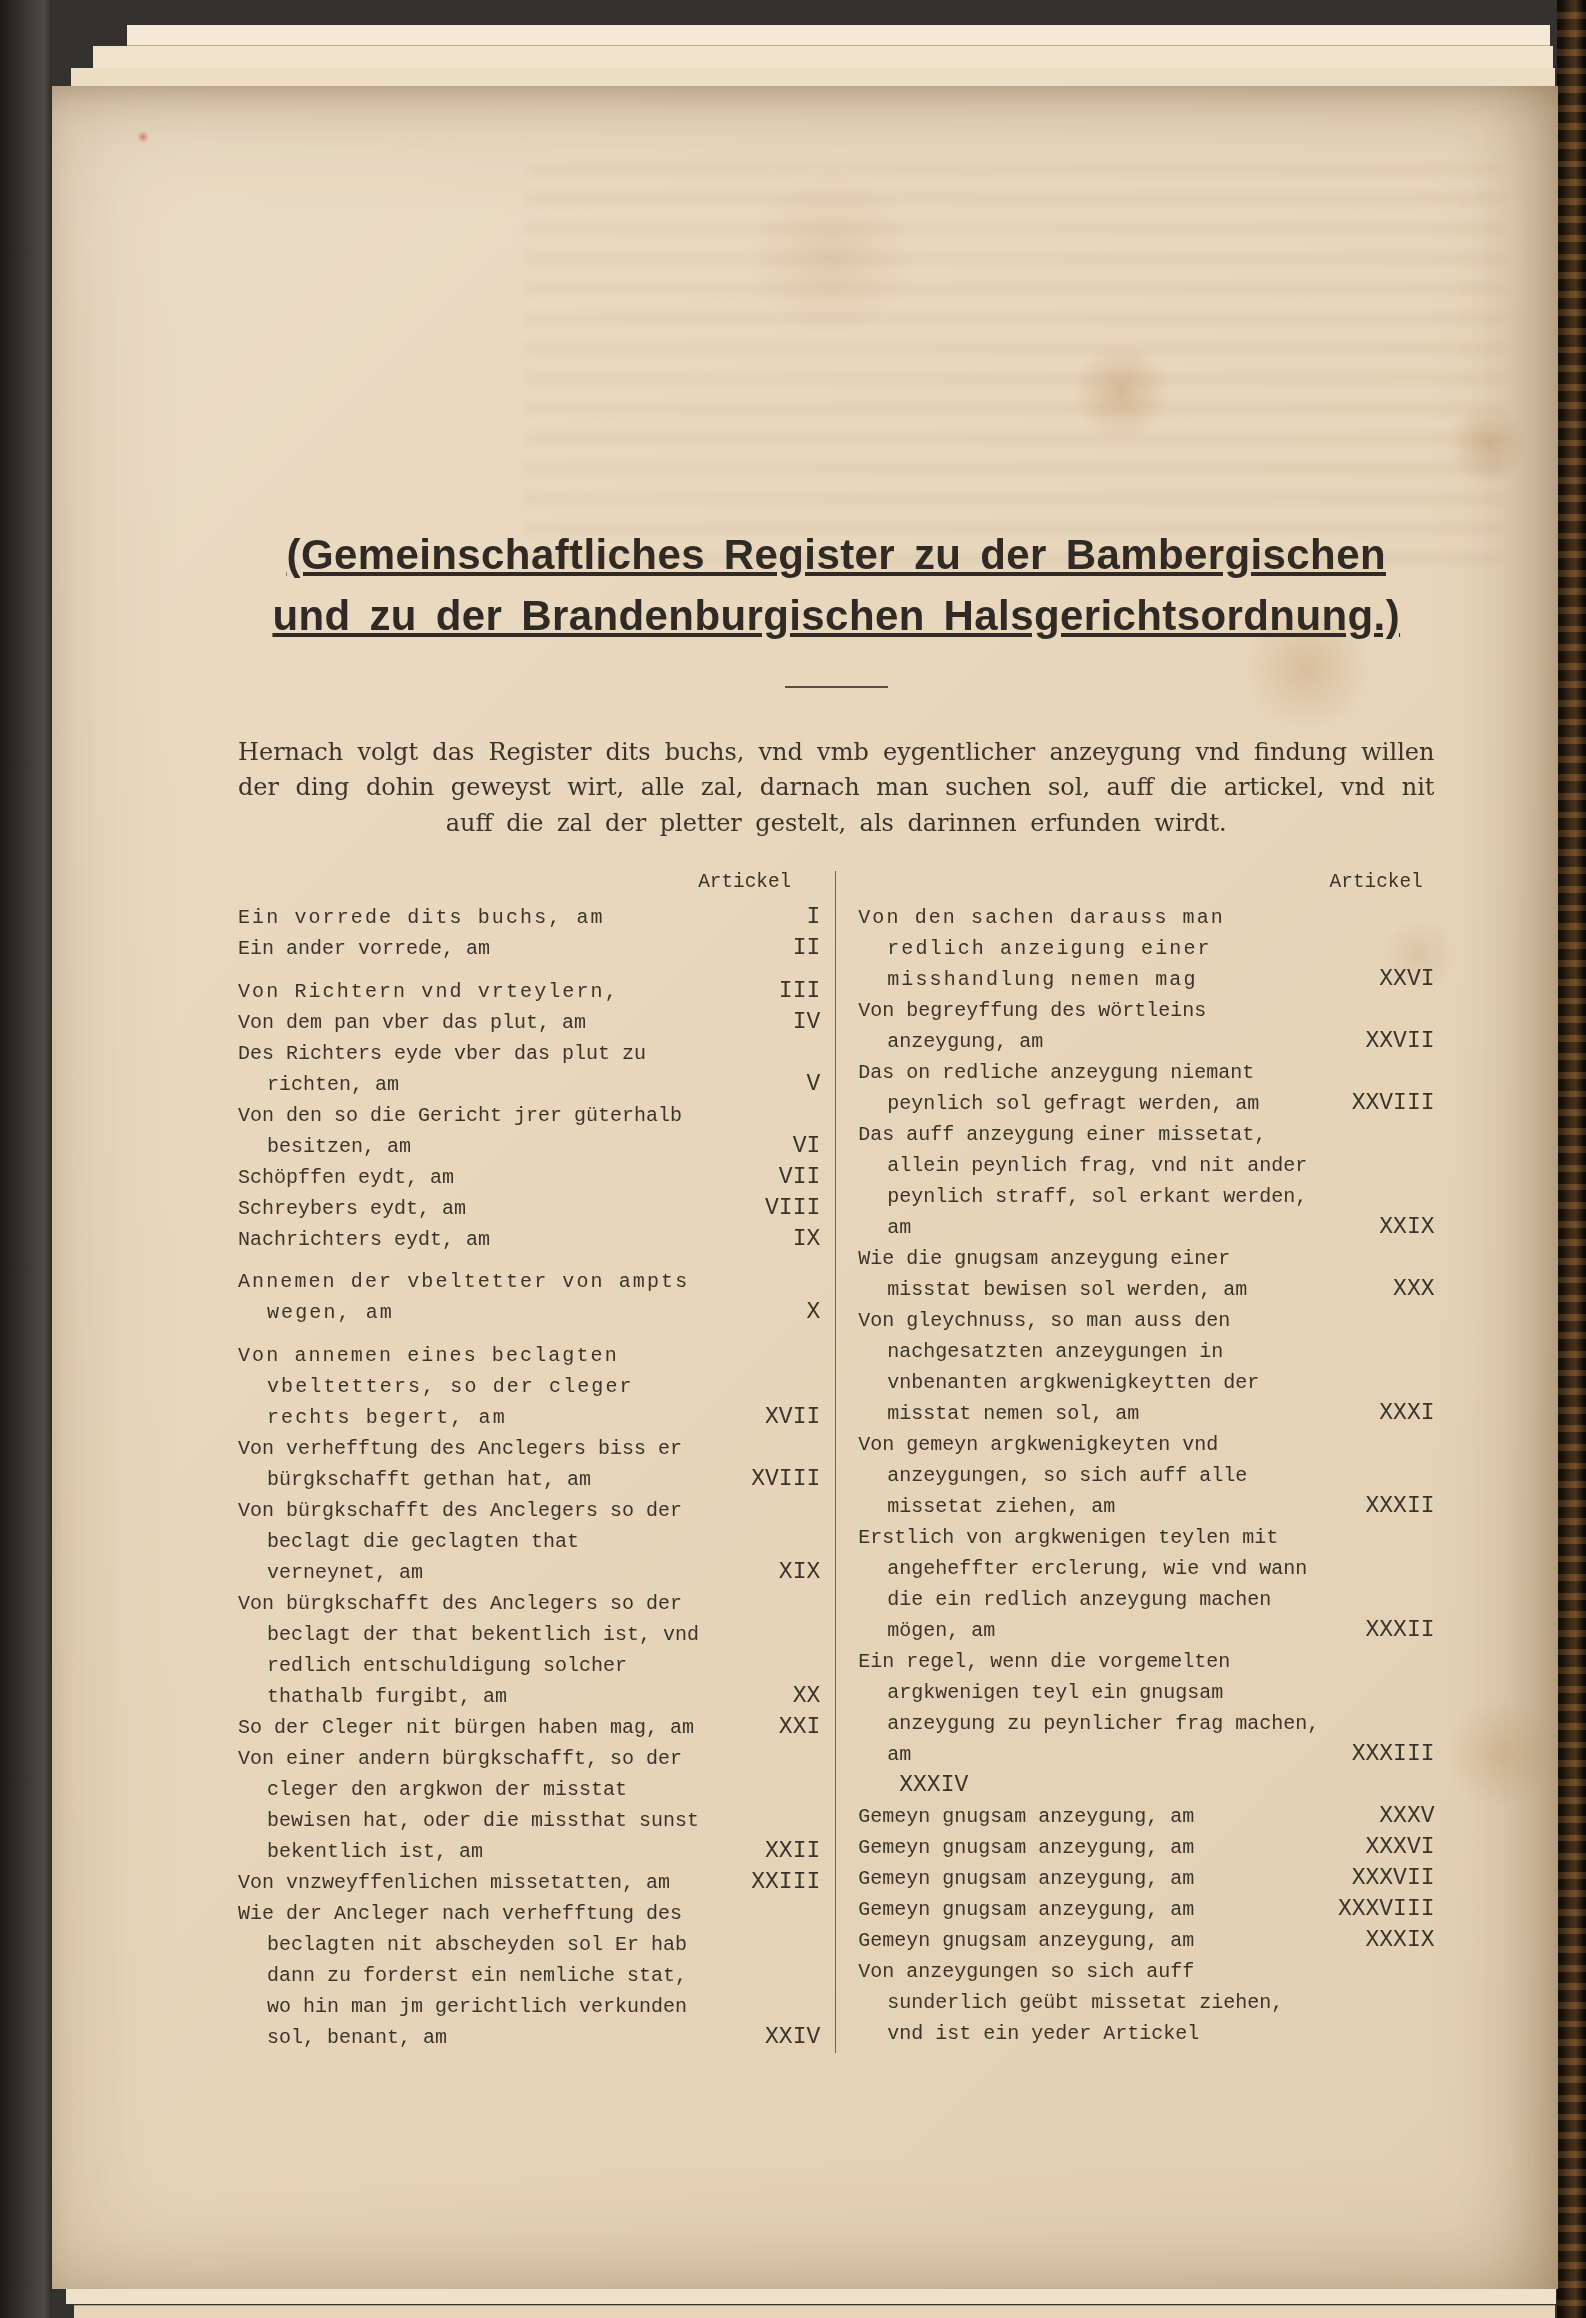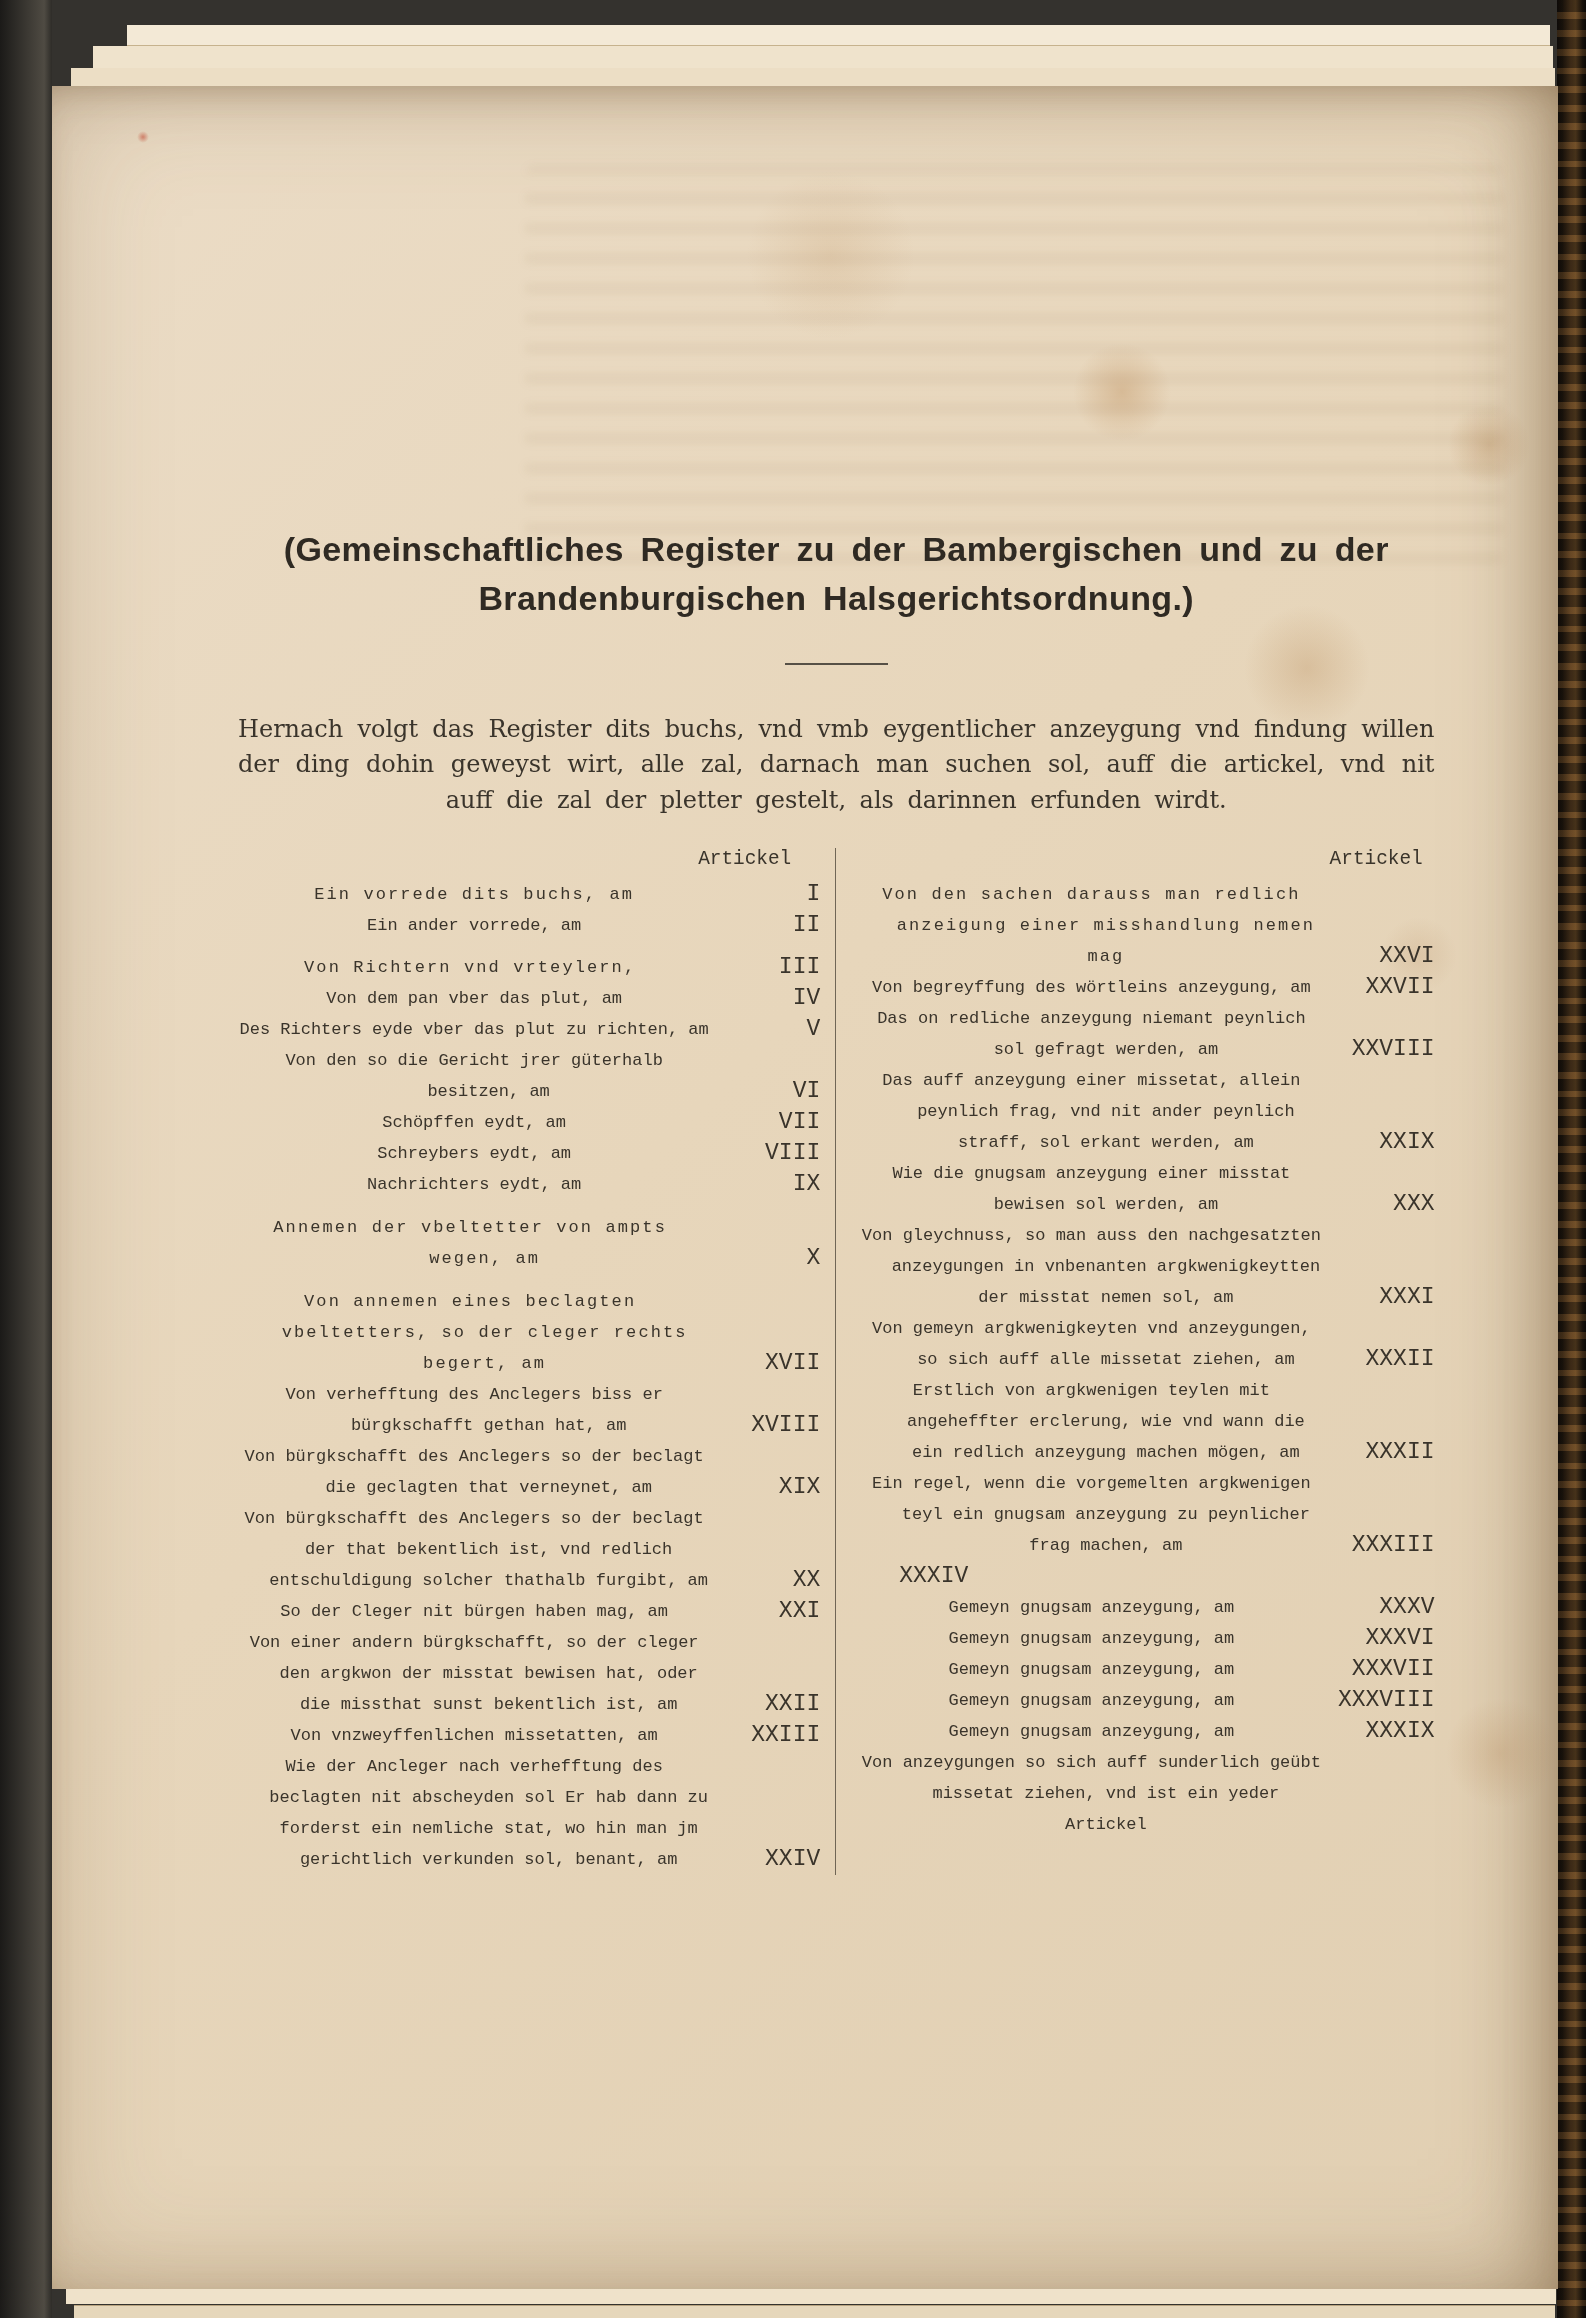--- a/index.html
+++ b/index.html
@@ -59,23 +59,23 @@
       radial-gradient(circle at 779px 169px, rgba(185,140,88,0.18) 0, rgba(185,140,88,0) 84px),
       radial-gradient(circle at 1367px 869px, rgba(160,105,55,0.14) 0, rgba(160,105,55,0) 38px),
       radial-gradient(circle at 91px 51px, rgba(190,62,40,0.55) 0, rgba(190,62,40,0) 5.9px);
   }
 
   .content{position:absolute;left:186px;right:123px;top:0;}
 
   .heading{
     margin:439px auto 0 auto;max-width:1173px;
     font-family:"Liberation Sans", sans-serif;
-    font-weight:700;font-size:34px;line-height:1.45;
+    font-weight:700;font-size:42px;line-height:1.45;
     text-align:center;color:#2f2a23;
-    word-spacing:6.8px;letter-spacing:0.4px;
+    word-spacing:6.8px;letter-spacing:0.4px;text-decoration:underline;
   }
   .divider{
     width:103px;margin:39px auto 0 auto;
     border-top:2.5px solid #565046;
   }
   .intro{
     margin:47px 0 0 0;
     font-size:24px;line-height:1.48;word-spacing:5.9px;
     text-align:justify;text-align-last:center;
     color:#3a342b;
@@ -87,22 +87,22 @@
   .col-right{flex:0 0 50%;padding-left:22px;}
   .col-header{
     font-size:19.4px;text-align:right;margin-bottom:8.4px;color:#3a342b;
   }
   .col-left .col-header{padding-right:29px;}
   .col-right .col-header{padding-right:11.8px;}
 
   .entry{display:flex;align-items:flex-end;}
   .entry.gap{margin-top:11.8px;gap:8px;}
   .entry-text{
-    flex:1;font-size:17px;line-height:31px;
-    padding-left:29px;text-indent:-29px;text-align:center;
+    flex:1;font-size:20px;line-height:31px;
+    padding-left:29px;text-indent:-29px;
   }
   .entry-text.spaced{letter-spacing:2.1px;}
   .entry-num{
     width:110px;text-align:right;font-size:23px;line-height:31px;white-space:nowrap;
   }
 </style>
 </head>
 <body>
 
 <div class="scene">

